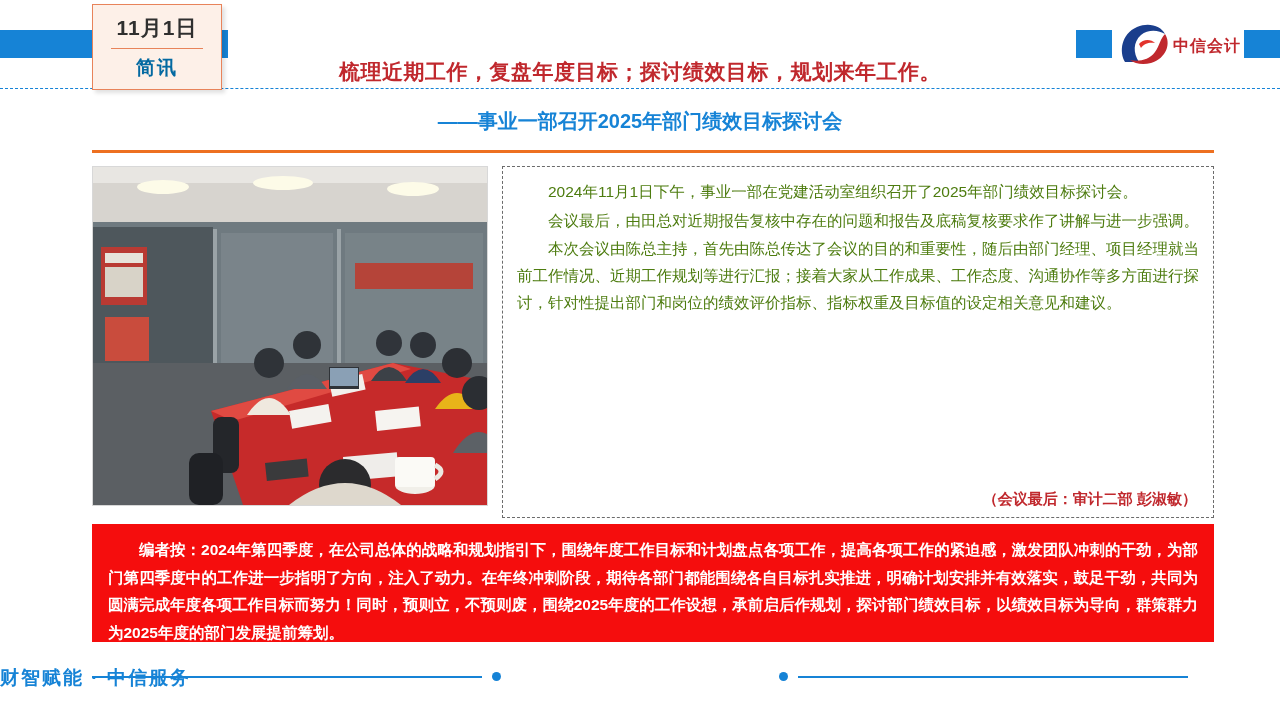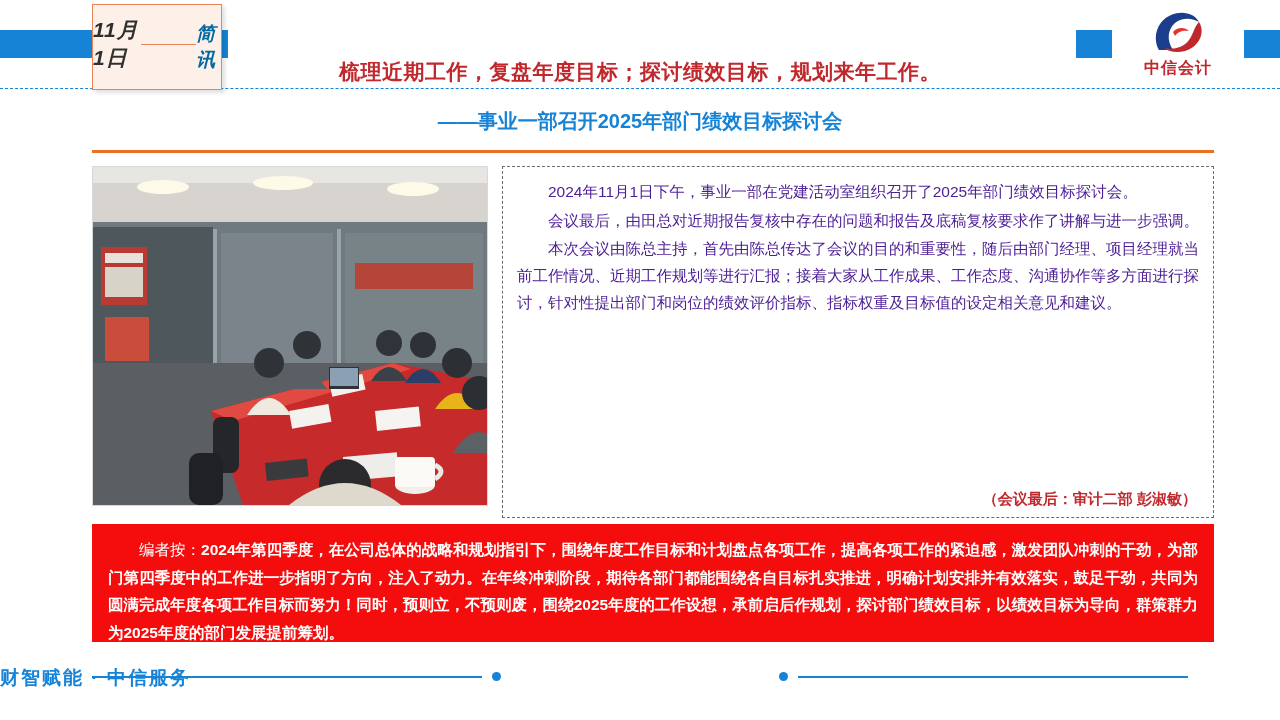--- a/index.html
+++ b/index.html
@@ -46,25 +46,24 @@
   .date-box {
     position: absolute;
     left: 92px;
     top: 4px;
     width: 130px;
     height: 86px;
     background: #fdf0e8;
     border: 1px solid #e8835a;
     box-sizing: border-box;
     display: flex;
-    flex-direction: row;
+    flex-direction: column;
     align-items: center;
     justify-content: center;
     box-shadow: 3px 3px 4px rgba(0,0,0,0.12);
-    font-style: italic;
   }
   .date-box .date-text {
     font-size: 21px;
     color: #2f2f2f;
     font-weight: 600;
     letter-spacing: 1px;
     padding-bottom: 6px;
   }
   .date-box .date-divider {
     width: 92px;
@@ -78,21 +77,21 @@
     letter-spacing: 2px;
   }
 
   .logo-wrap {
     position: absolute;
     right: 36px;
     top: 2px;
     width: 132px;
     height: 84px;
     display: flex;
-    flex-direction: column;
+    flex-direction: row;
     align-items: center;
     justify-content: center;
     background: #ffffff;
   }
   .logo-mark {
     width: 58px;
     height: 44px;
     position: relative;
   }
   .logo-text {
@@ -160,21 +159,21 @@
     flex: 1;
     border: 1px dashed #6b6b6b;
     box-sizing: border-box;
     padding: 12px 14px 8px 14px;
     position: relative;
   }
   .article p {
     margin: 0 0 2px 0;
     font-size: 15.5px;
     line-height: 1.72;
-    color: #4c1d95;
+    color: #4d7c0f;
     text-indent: 2em;
     text-align: justify;
   }
   .credit {
     position: absolute;
     right: 16px;
     bottom: 8px;
     font-size: 15px;
     font-weight: 700;
     color: #c0282d;
@@ -191,21 +190,21 @@
     color: #ffffff;
     box-sizing: border-box;
     padding: 12px 16px;
     font-size: 15.5px;
     line-height: 1.78;
     text-align: justify;
     text-indent: 2em;
     font-weight: 600;
   }
   .editor-note .label {
-    font-weight: 400;
+    font-weight: 700;
     margin-top: 36px;
   }
 
   
   .footer {
     position: absolute;
     left: 0;
     top: 662px;
     width: 1280px;
     height: 58px;

